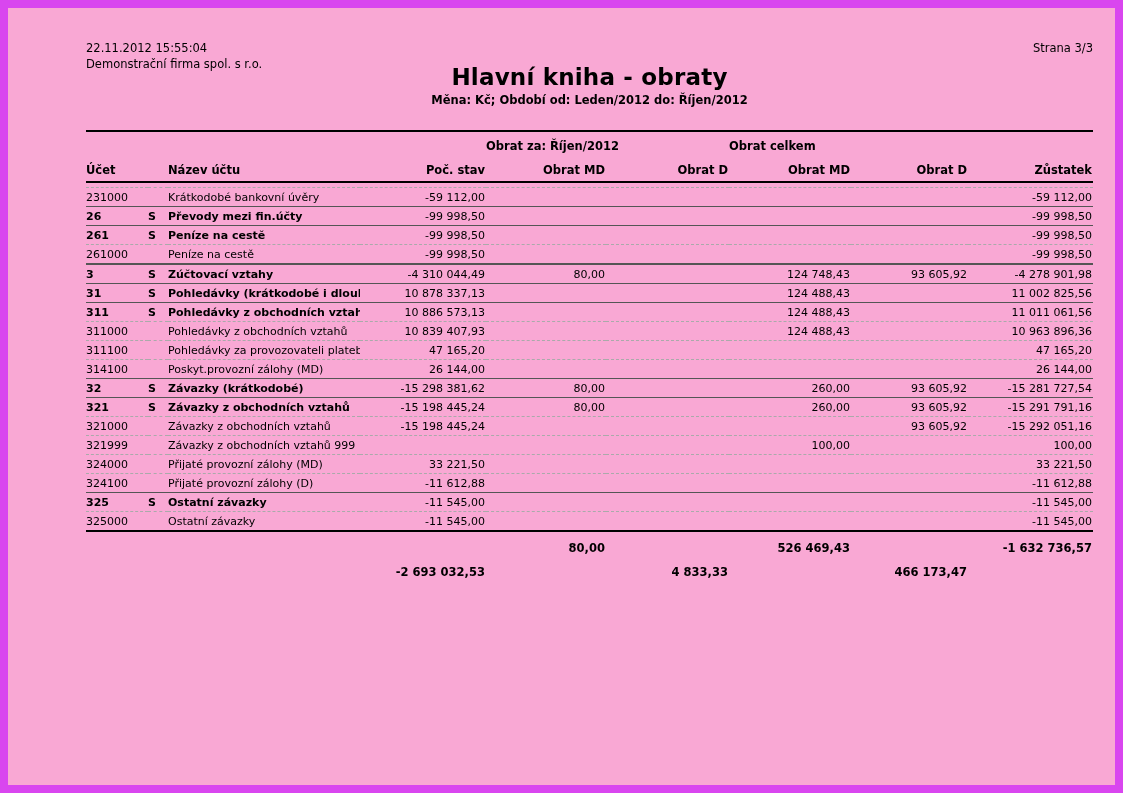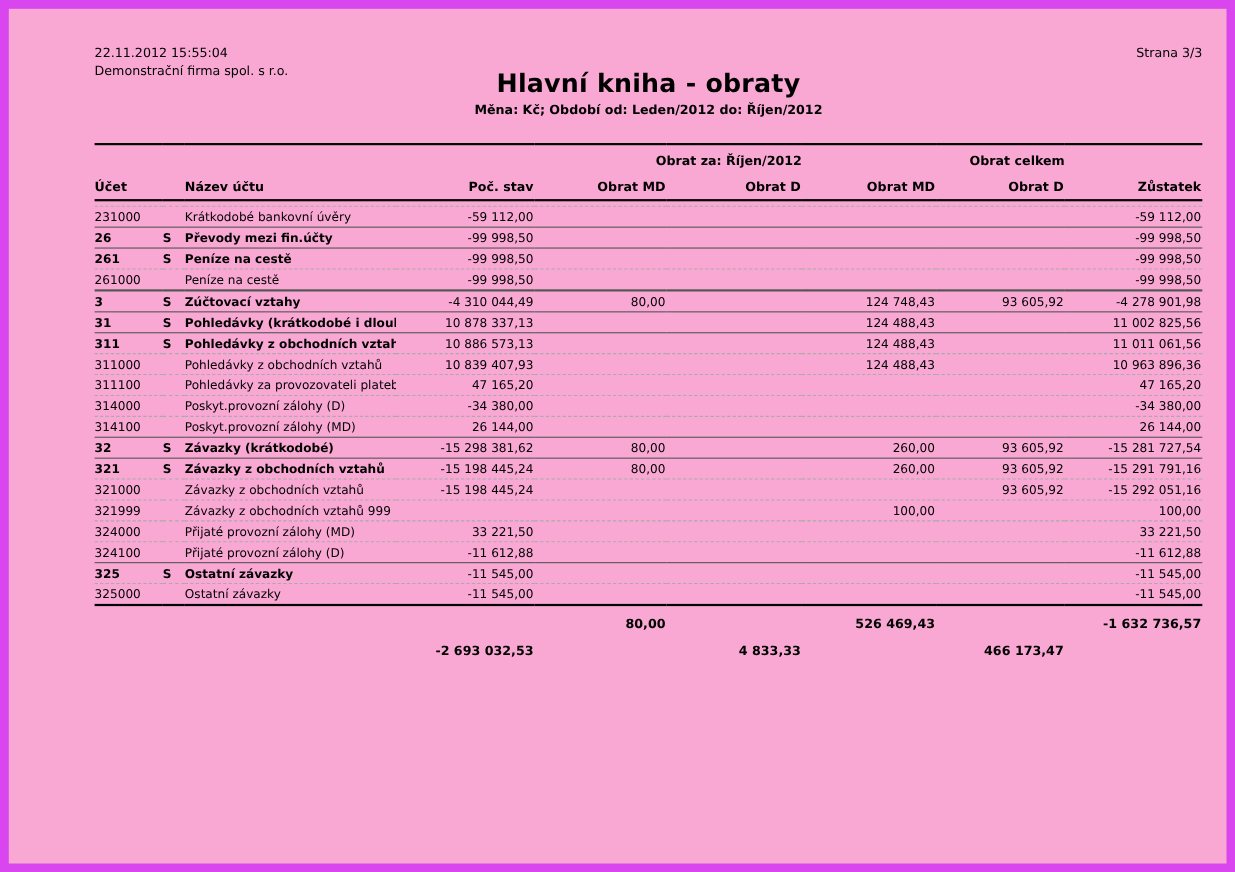--- a/index.html
+++ b/index.html
@@ -26,21 +26,21 @@
   .report-subtitle { font-size:11.5px; font-weight:bold; margin-top:3px; }
 
   
   table { border-collapse:collapse; table-layout:fixed; width:1007px;
           position:absolute; top:122px; left:0; }
   td { padding:0; font-size:11px; white-space:nowrap; overflow:hidden; vertical-align:middle; }
   thead { border-top:2px solid #000; border-bottom:2px solid #000; }
   thead td { font-size:11.5px; font-weight:bold; }
   tr.group-row td { height:21px; vertical-align:bottom; padding-bottom:2px; }
   tr.col-row td { height:22px; vertical-align:bottom; padding-bottom:4px; }
-  .group-label { text-align:right; }
+  .group-label { text-align:left; }
   .h-left { text-align:left; }
   .h-num { text-align:right; padding-right:1px; }
 
   tbody.spacer-body tr td { height:4px; }
 
   tbody.rows td { height:18px; }
   td.c-code { text-align:left; }
   td.c-flag { text-align:left; }
   td.c-name { text-align:left; }
   td.c-num  { text-align:right; padding-right:1px; }
@@ -202,31 +202,20 @@
             <td class="c-flag"></td>
             <td class="c-name">Pohledávky za provozovateli platebních kar</td>
             <td class="c-num">47 165,20</td>
             <td class="c-num"></td>
             <td class="c-num"></td>
             <td class="c-num"></td>
             <td class="c-num"></td>
             <td class="c-num">47 165,20</td>
           </tr>
           <tr class="sep-dashed">
-            <td class="c-code">314000</td>
-            <td class="c-flag"></td>
-            <td class="c-name">Poskyt.provozní zálohy (D)</td>
-            <td class="c-num">-34 380,00</td>
-            <td class="c-num"></td>
-            <td class="c-num"></td>
-            <td class="c-num"></td>
-            <td class="c-num"></td>
-            <td class="c-num">-34 380,00</td>
-          </tr>
-          <tr class="sep-dashed">
             <td class="c-code">314100</td>
             <td class="c-flag"></td>
             <td class="c-name">Poskyt.provozní zálohy (MD)</td>
             <td class="c-num">26 144,00</td>
             <td class="c-num"></td>
             <td class="c-num"></td>
             <td class="c-num"></td>
             <td class="c-num"></td>
             <td class="c-num">26 144,00</td>
           </tr>

